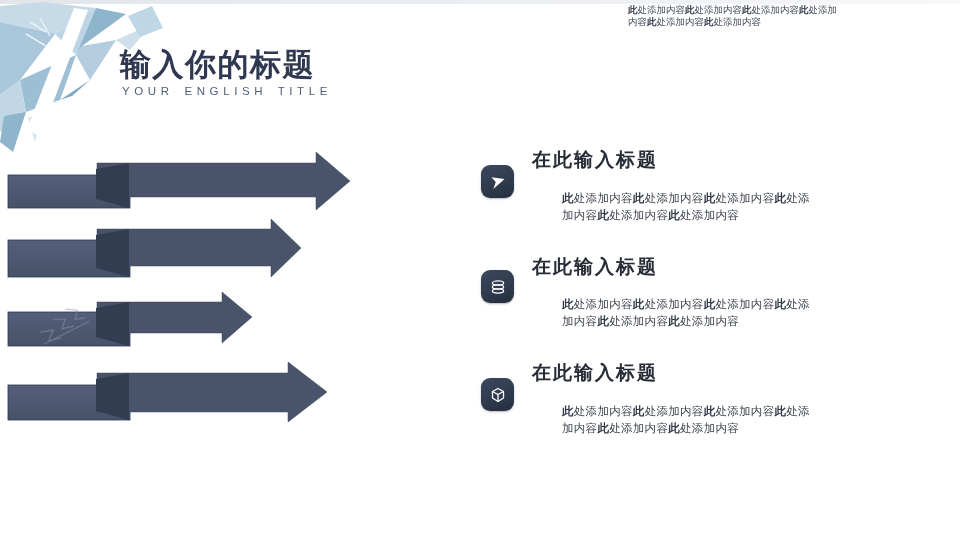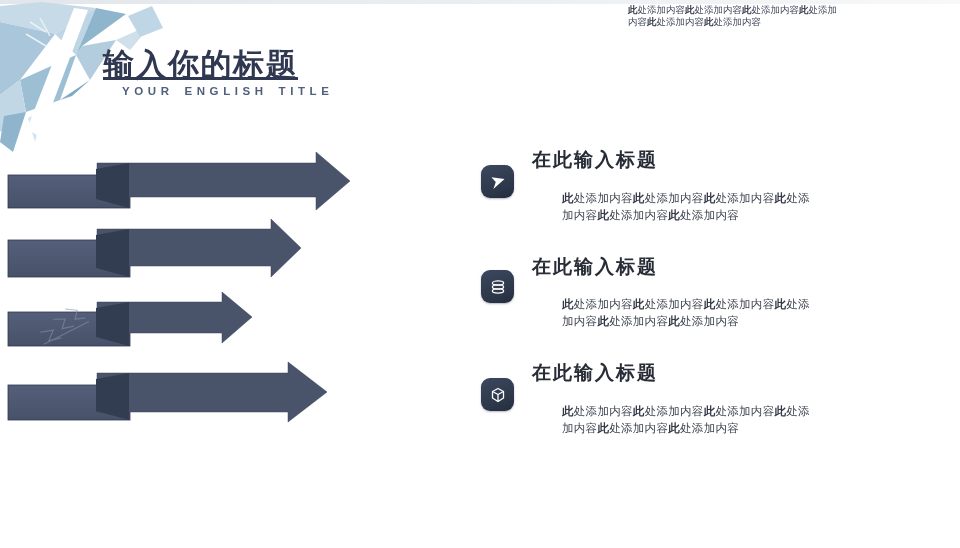--- a/index.html
+++ b/index.html
@@ -5,26 +5,26 @@
   html,body{margin:0;padding:0;background:#ffffff;}
   .slide{
     position:relative;width:960px;height:548px;background:#ffffff;overflow:hidden;
     font-family:"Liberation Sans","DejaVu Sans",sans-serif;
   }
   .top-edge{position:absolute;left:0;top:0;width:960px;height:4px;
     background:linear-gradient(90deg,#e2e6ea 0%,#eceff2 55%,#f7f8f9 100%);}
   
   .poly-deco{position:absolute;left:0;top:0;}
   .main-title{
-    position:absolute;left:103px;top:44px;margin:0;
-    font-size:31px;font-weight:bold;letter-spacing:1.5px;color:#2f3850;white-space:nowrap;text-decoration:underline;
+    position:absolute;left:120px;top:44px;margin:0;
+    font-size:31px;font-weight:bold;letter-spacing:1.5px;color:#2f3850;white-space:nowrap;
   }
   .sub-title{
     position:absolute;left:122px;top:85px;margin:0;
-    font-size:11.5px;font-weight:bold;letter-spacing:4.6px;word-spacing:3px;
+    font-size:11.5px;font-weight:normal;letter-spacing:4.6px;word-spacing:3px;
     color:#50607a;white-space:nowrap;
   }
   
   .top-note{
     position:absolute;left:628px;top:4px;width:215px;
     font-size:9.5px;line-height:11.5px;color:#40475a;letter-spacing:0;
   }
   
   .arrows-svg{position:absolute;left:0;top:0;pointer-events:none;}
   

